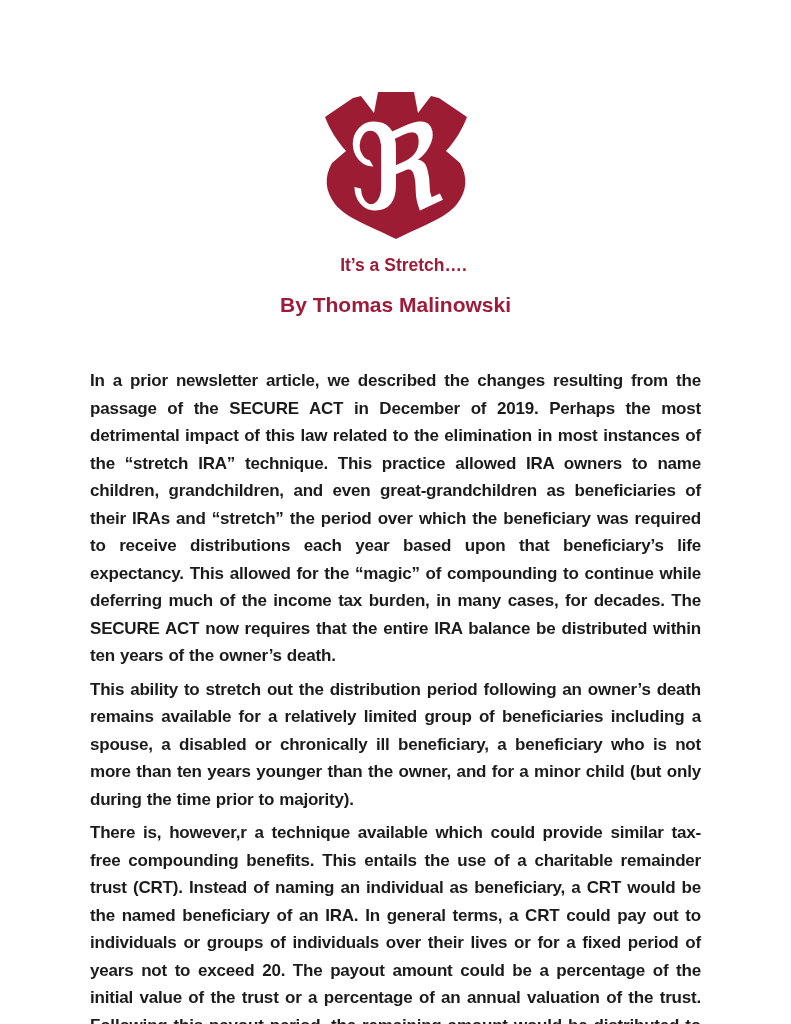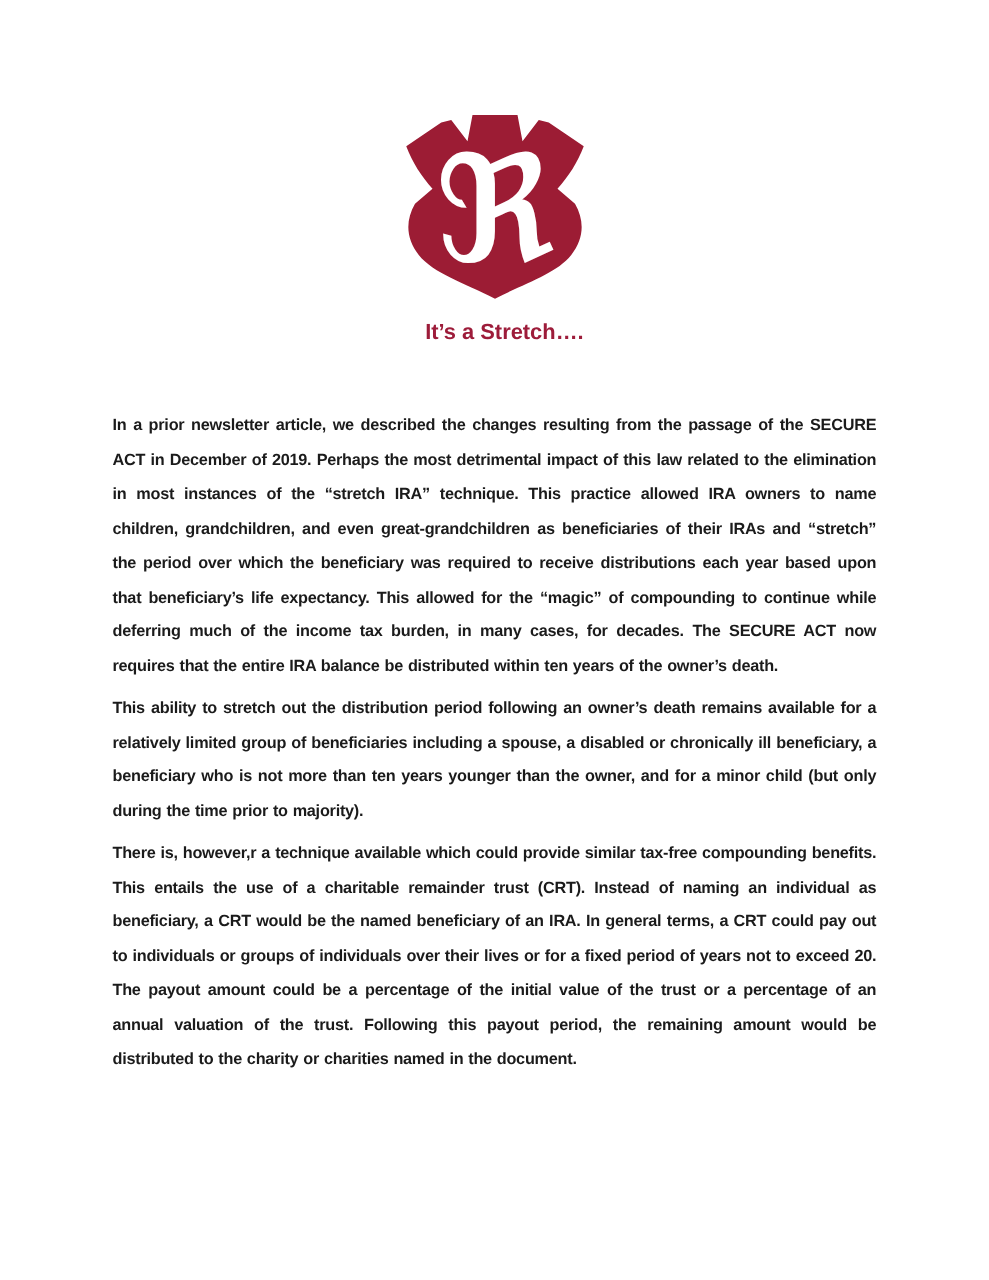--- a/index.html
+++ b/index.html
@@ -33,21 +33,21 @@
     text-align: center;
     font-size: 21px;
     font-weight: 700;
     color: #9d1c3a;
   }
   .body-text {
     margin: 50px 90px 0 90px;
   }
   .body-text p {
     margin: 0 0 6px 0;
-    font-size: 13px;
+    font-size: 17px;
     font-weight: 700;
     line-height: 27.5px;
     letter-spacing: -0.2px;
     word-spacing: 0.5px;
     text-align: justify;
     color: #1b1b1b;
   }
 </style>
 </head>
 <body>
@@ -65,20 +65,21 @@
                C4,103 3,89 11,75
                L25,63
                C16,53 9,42 4,29
                L32,10 L40,8 L53,25 Z" fill="#9c1c34"></path>
       <text x="75" y="121" text-anchor="middle" font-size="118" font-weight="bold" font-family="DejaVu Sans, DejaVu Serif, serif" fill="#ffffff">ℜ</text>
     </svg>
   </div>
 
   <h1 class="title">It’s a Stretch….</h1>
 
+  <h2 class="byline">By Thomas Malinowski</h2>
 
   <div class="body-text">
     <p>In a prior newsletter article, we described the changes resulting from the passage of the SECURE ACT in December of 2019. Perhaps the most detrimental impact of this law related to the elimination in most instances of the “stretch IRA” technique. This practice allowed IRA owners to name children, grandchildren, and even great-grandchildren as beneficiaries of their IRAs and “stretch” the period over which the beneficiary was required to receive distributions each year based upon that beneficiary’s life expectancy.  This allowed for the “magic” of compounding to continue while deferring much of the income tax burden, in many cases, for decades. The SECURE ACT now requires that the entire IRA balance be distributed within ten years of the owner’s death.</p>
     <p>This ability to stretch out the distribution period following an owner’s death remains available for a relatively limited group of beneficiaries including a spouse, a disabled or chronically ill beneficiary, a beneficiary who is not more than ten years younger than the owner, and for a minor child (but only during the time prior to majority).</p>
     <p>There is, however,r a technique available which could provide similar tax-free compounding benefits. This entails the use of a charitable remainder trust (CRT).  Instead of naming an individual as beneficiary, a CRT would be the named beneficiary of an IRA. In general terms, a CRT could pay out to individuals or groups of individuals over their lives or for a fixed period of years not to exceed 20.   The payout amount could be a percentage of the initial value of the trust or a percentage of an annual valuation of the trust. Following this payout period, the remaining amount would be distributed to the charity or charities named in the document.</p>
   </div>
 
 </div>
 
 </body></html>

